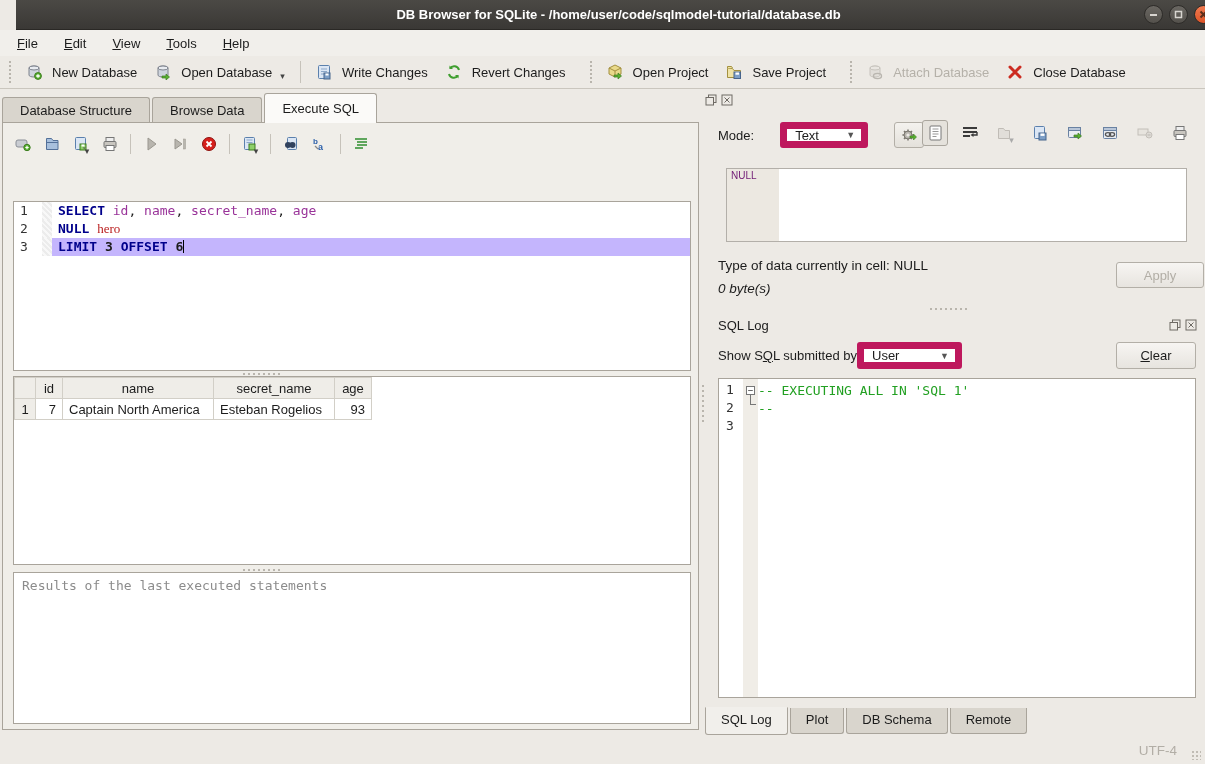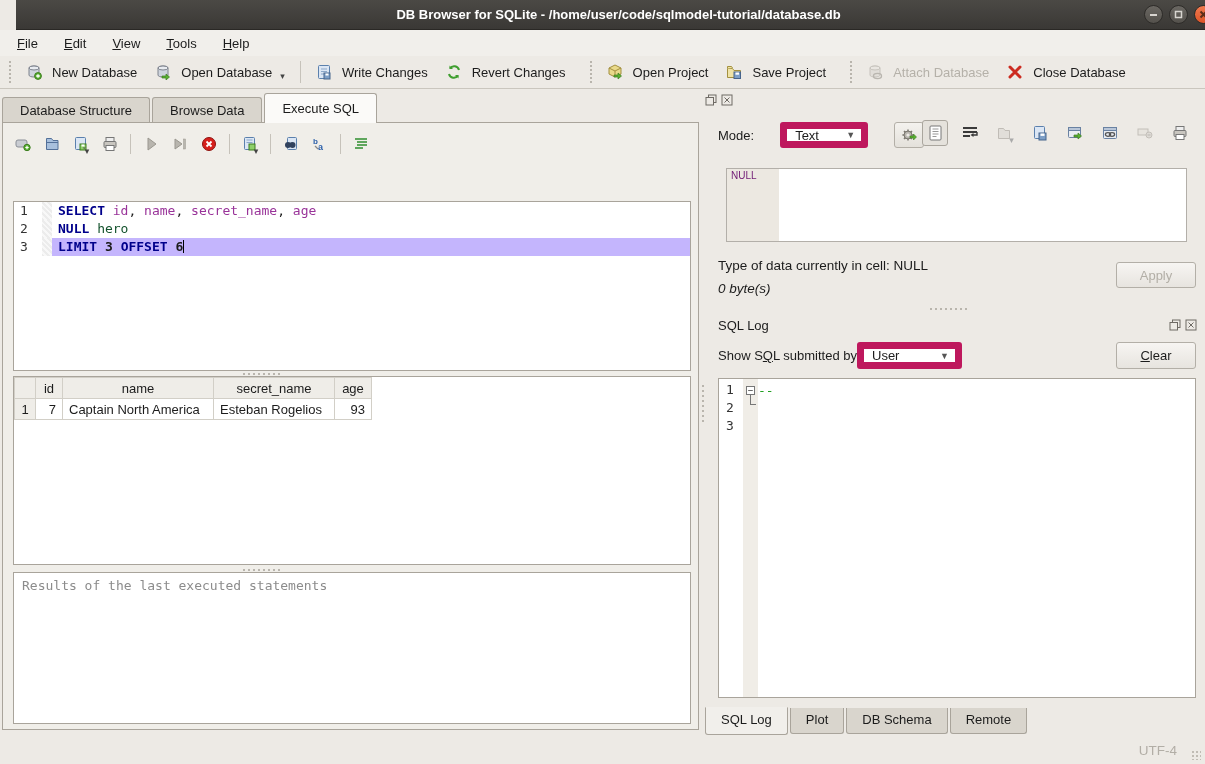--- a/index.html
+++ b/index.html
@@ -73,21 +73,21 @@
     position:absolute; left:10px; top:78px; width:678px; height:170px;
     background:#fff; border:1px solid #a9a49b; font-family:"DejaVu Sans Mono",monospace; font-size:13px;
   }
   .ed-line { display:flex; height:18px; line-height:18px; }
   .ed-gutter { width:28px; text-align:left; padding-left:6px; color:#333; flex:0 0 28px; background:#fff; }
   .ed-fold { width:10px; flex:0 0 10px; background:repeating-linear-gradient(45deg,#ececec 0 2px,#f8f8f8 2px 4px); }
   .ed-code { flex:1; white-space:pre; padding-left:6px; }
   .ed-line.current .ed-code { background:#c4b5fd; }
   .kw { color:#00008b; font-weight:bold; }
   .ident { color:#993399; }
-  .tbl { color:#14532d; }
+  .tbl { color:#b91c1c;font-family:Liberation Serif, serif; }
   .num { color:#1c1c1c; font-weight:bold; }
   .caret { display:inline-block; width:1px; height:13px; background:#000; vertical-align:-2px; }
 
   .grid-splitter, .h-splitter {
     position:absolute; width:40px; height:5px;
     background-image:repeating-linear-gradient(90deg,#b9b5ad 0 2px,transparent 2px 5px);
     background-size:100% 2px; background-repeat:no-repeat; background-position:0 2px;
   }
   .results-grid {
     position:absolute; left:10px; top:253px; width:678px; height:189px;
@@ -138,21 +138,21 @@
   .cell-gutter { width:52px; background:#ece8e1; }
   .cell-null { position:absolute; left:4px; top:1px; font-size:10px; color:#701a75; }
 
   .cell-info1 { position:absolute; left:13px; top:168px; font-size:13.5px; }
   .cell-info2 { position:absolute; left:13px; top:191px; font-size:13.5px;font-style:italic; }
   .btn {
     border:1px solid #b3afa7; border-radius:3px; background:linear-gradient(#f7f5f2,#e7e4df);
     height:26px; display:flex; align-items:center; justify-content:center; font-size:13px;
   }
   .btn.disabled { color:#b2aea6; }
-  .apply-btn { position:absolute; left:411px; top:172px; width:80px; }
+  .apply-btn { position:absolute; left:411px; top:172px; width:88px; }
   .clear-btn { position:absolute; left:411px; top:252px; width:80px; height:27px; }
   .btn u { text-decoration:underline; }
 
   .sqllog-title { position:absolute; left:0; top:225px; width:498px; }
   .filter-row { position:absolute; left:13px; top:252px; display:flex; align-items:center; }
   .log-box {
     position:absolute; left:13px; top:288px; width:478px; height:320px;
     background:#fff; border:1px solid #a9a49b;
     font-family:"DejaVu Sans Mono",monospace; font-size:13px; display:flex;
   }
@@ -581,20 +581,21 @@
     <div class="log-gutter">
       <div>1</div>
       <div>2</div>
       <div>3</div>
     </div>
     <div class="log-fold">
       <div class="fold-minus">−</div>
       <div class="fold-tail"></div>
     </div>
     <div class="log-code">
+      <div>-- EXECUTING ALL IN 'SQL 1'</div>
       <div>--</div>
       <div></div>
     </div>
   </div>
 
   <div class="bottom-tabs">
     <div class="btab active">SQL Log</div>
     <div class="btab">Plot</div>
     <div class="btab">DB Schema</div>
     <div class="btab">Remote</div>

